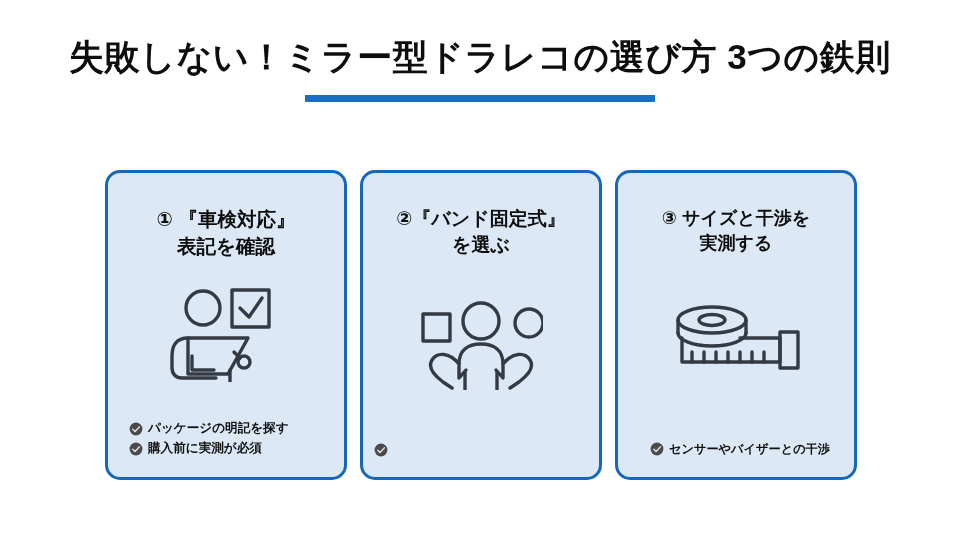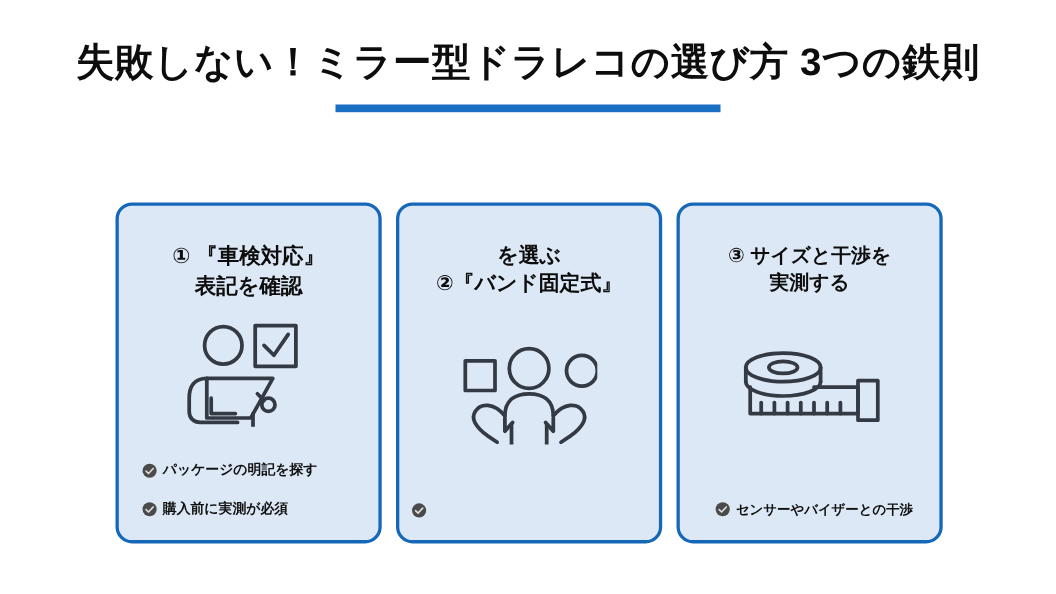--- a/index.html
+++ b/index.html
@@ -34,21 +34,21 @@
   .accent-bar {
     position:absolute;
     left:305px; top:95px;
     width:350px; height:7px;
     background:#1b6fc2;
   }
 
   
   .cards {
     position:absolute;
-    left:105px; top:184px;
+    left:105px; top:170px;
     width:752px; height:310px;
     display:flex;
     justify-content:space-between;
   }
   .card {
     width:242px;
     height:310px;
     background:#dce8f5;
     border:3px solid #1568b8;
     border-radius:15px;
@@ -82,21 +82,21 @@
     padding-bottom:12px;
   }
   .icon-wrap svg { display:block; }
 
   
   .bullets {
     width:100%;
     padding:0 0 20px 0;
     display:flex;
     flex-direction:column;
-    gap:18px;
+    gap:3px;
     align-items:flex-start;
   }
   .bullet {
     display:flex;
     align-items:center;
     gap:5px;
     font-size:12.6px;
     font-weight:bold;
     color:#111111;
     white-space:nowrap;
@@ -162,22 +162,22 @@
             <circle cx="12" cy="12" r="11" fill="#4a4a4a"></circle>
             <polyline points="6.5,12.5 10.3,16.2 17.6,8.4" fill="none" stroke="#dcdcdc" stroke-width="2.6" stroke-linecap="round" stroke-linejoin="round"></polyline>
           </svg>
           <span>購入前に実測が必須</span>
         </div>
       </div>
     </div>
 
     <div class="card c2">
       <div class="card-heading">
+        <span class="ln">②『バンド固定式』</span>
         <span class="ln">を選ぶ</span>
-        <span class="ln">②『バンド固定式』</span>
       </div>
 
       <div class="icon-wrap">
         <svg width="124" height="90" viewBox="0 0 124 90" fill="none" stroke="#343a44" stroke-width="3.4" stroke-linecap="round" stroke-linejoin="round">
 
           <rect x="4" y="14" width="27" height="27"></rect>
 
           <circle cx="62" cy="21" r="18"></circle>
 
           <circle cx="110" cy="23" r="14"></circle>

